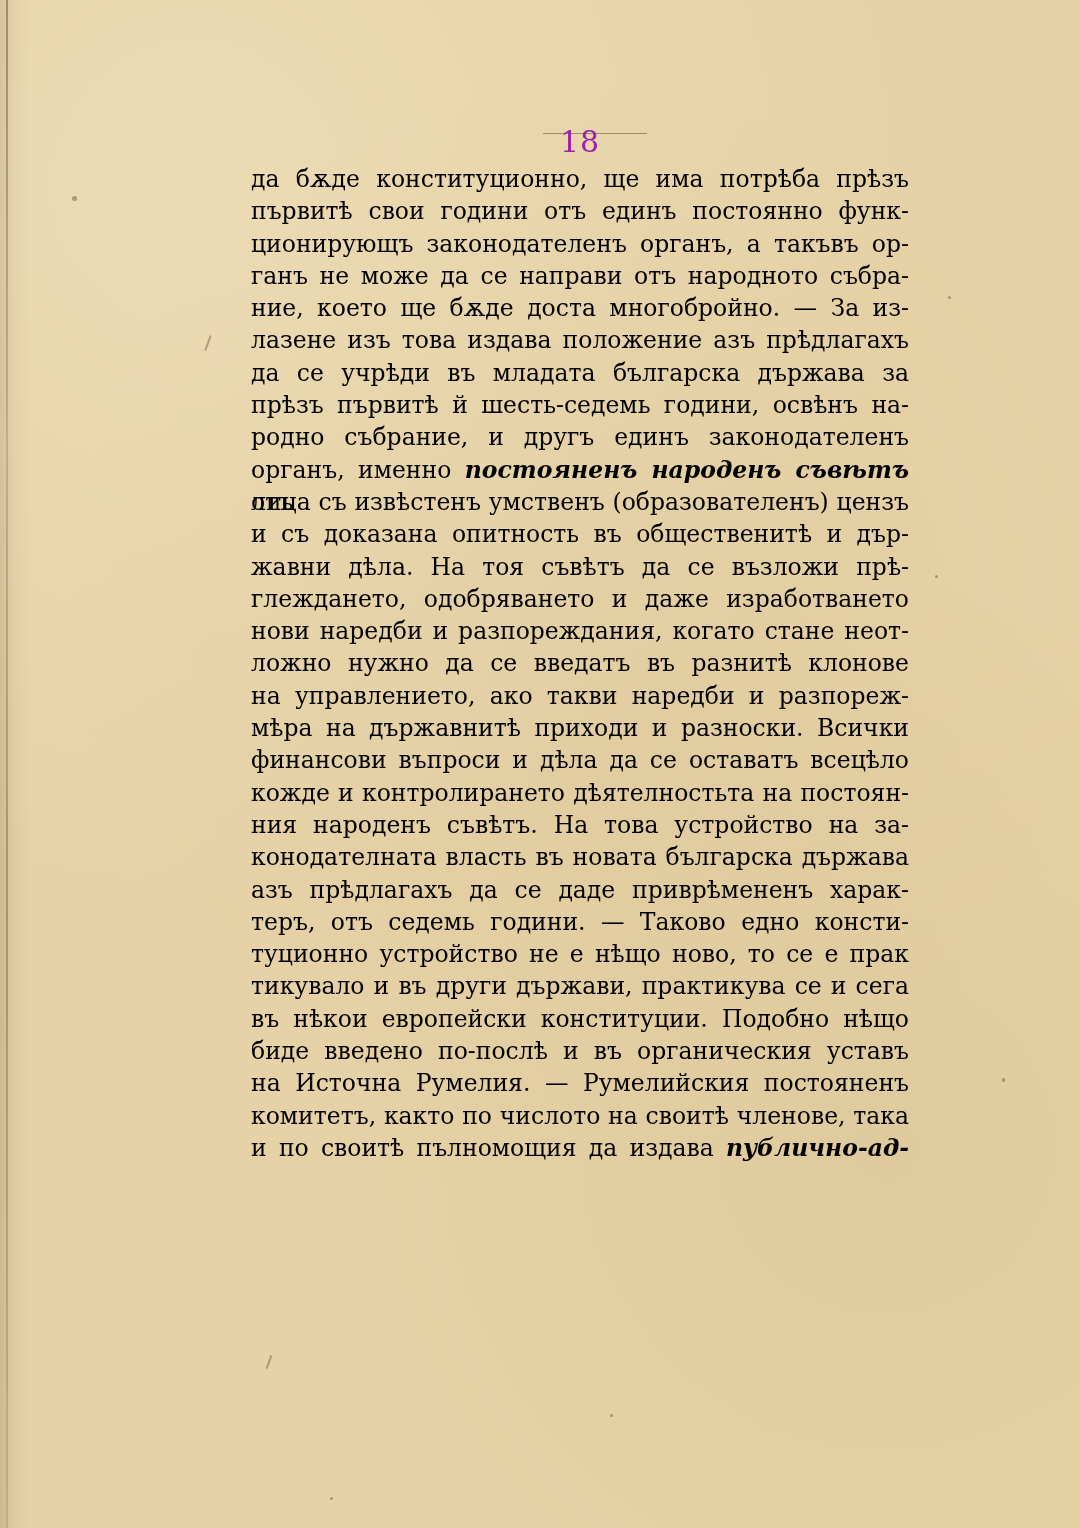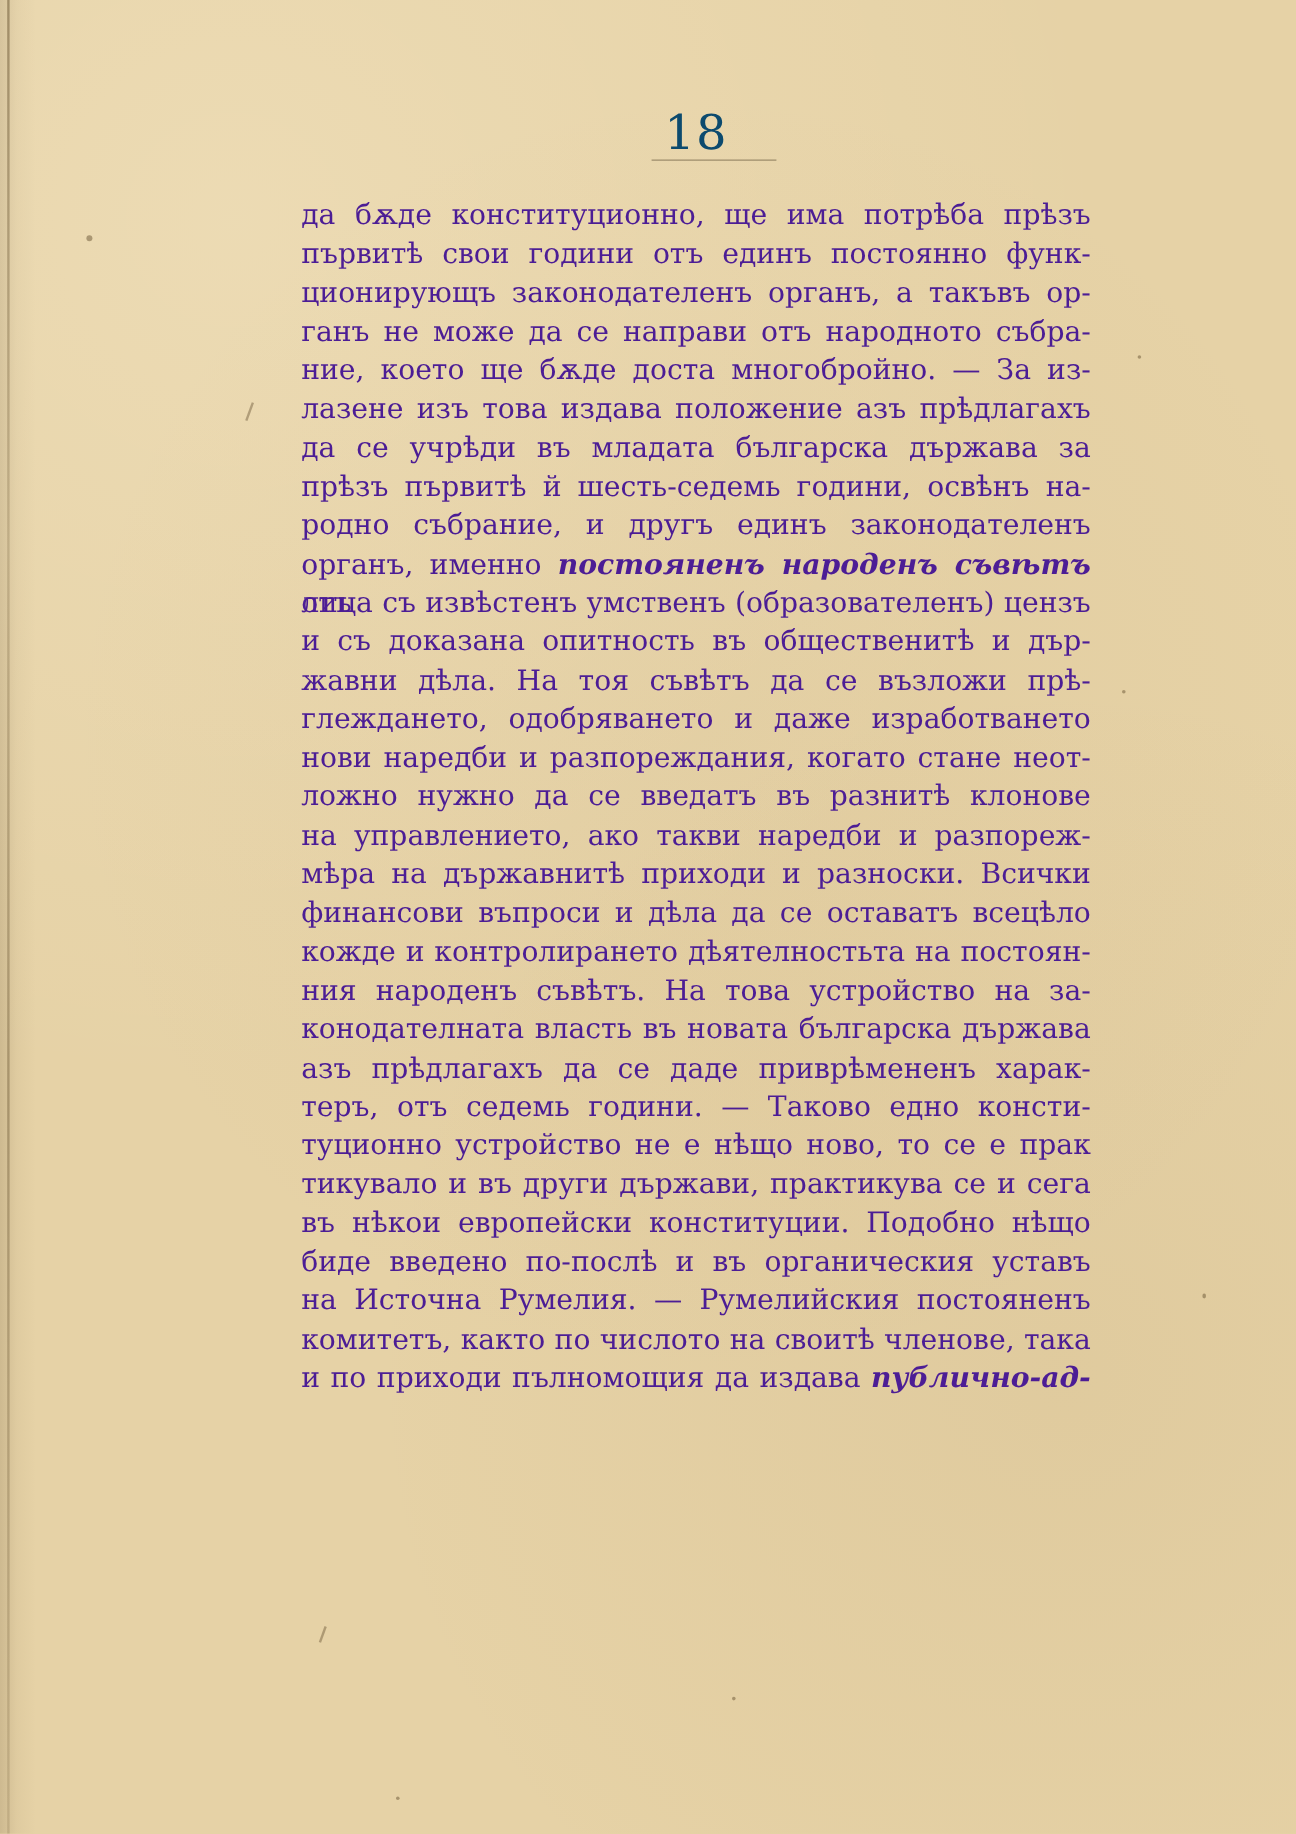--- a/index.html
+++ b/index.html
@@ -33,38 +33,39 @@
   }
   .page-number-wrap {
     position: absolute;
     left: 250px;
     top: 88px;
     width: 660px;
     text-align: center;
   }
   .page-number {
     display: inline-block;
-    font-size: 40px;
-    color: #0c4a6e;
+    font-size: 30px;
+    color: #a21caf;
     letter-spacing: 1px;
+    margin-top: 36px;
   }
   .page-number-rule {
     position: absolute;
     left: 543px;
     top: 133px;
     width: 104px;
     height: 0;
     border-top: 1.5px solid rgba(95,80,55,0.55);
   }
   .page-text {
     position: absolute;
     left: 251px;
     top: 163px;
     width: 658px;
-    color: #4c1d95;
+    color: #000000;
   }
   .text-line {
     height: 32.3px;
     line-height: 32.3px;
     font-size: 23.5px;
     text-align: justify;
     text-align-last: justify;
     white-space: normal;
   }
   .text-line .it {
@@ -116,21 +117,21 @@
     <div class="text-line"><span>ния народенъ съвѣтъ. На това устройство на за-</span></div>
     <div class="text-line"><span>конодателната власть въ новата българска държава</span></div>
     <div class="text-line"><span>азъ прѣдлагахъ да се даде приврѣмененъ харак-</span></div>
     <div class="text-line"><span>теръ, отъ седемь години. — Таково едно консти-</span></div>
     <div class="text-line"><span>туционно устройство не е нѣщо ново, то се е прак</span></div>
     <div class="text-line"><span>тикувало и въ други държави, практикува се и сега</span></div>
     <div class="text-line"><span>въ нѣкои европейски конституции. Подобно нѣщо</span></div>
     <div class="text-line"><span>биде введено по-послѣ и въ органическия уставъ</span></div>
     <div class="text-line"><span>на Источна Румелия. — Румелийския постояненъ</span></div>
     <div class="text-line"><span>комитетъ, както по числото на своитѣ членове, така</span></div>
-    <div class="text-line"><span>и по приходи пълномощия да издава </span><span class="it">публично-ад-</span></div>
+    <div class="text-line"><span>и по своитѣ пълномощия да издава </span><span class="it">публично-ад-</span></div>
   </div>
 
 <div class="scratch" style="left:207px; top:335px; width:2px; height:16px;"></div>
 <div class="scratch" style="left:268px; top:1355px; width:2px; height:14px;"></div>
 <div class="speck" style="left:72px; top:196px; width:5px; height:5px;"></div>
 <div class="speck" style="left:948px; top:296px; width:3px; height:3px;"></div>
 <div class="speck" style="left:1002px; top:1078px; width:3px; height:4px;"></div>
 <div class="speck" style="left:610px; top:1414px; width:3px; height:3px;"></div>
 <div class="speck" style="left:330px; top:1497px; width:3px; height:3px;"></div>
 <div class="speck" style="left:935px; top:575px; width:3px; height:3px;"></div>

